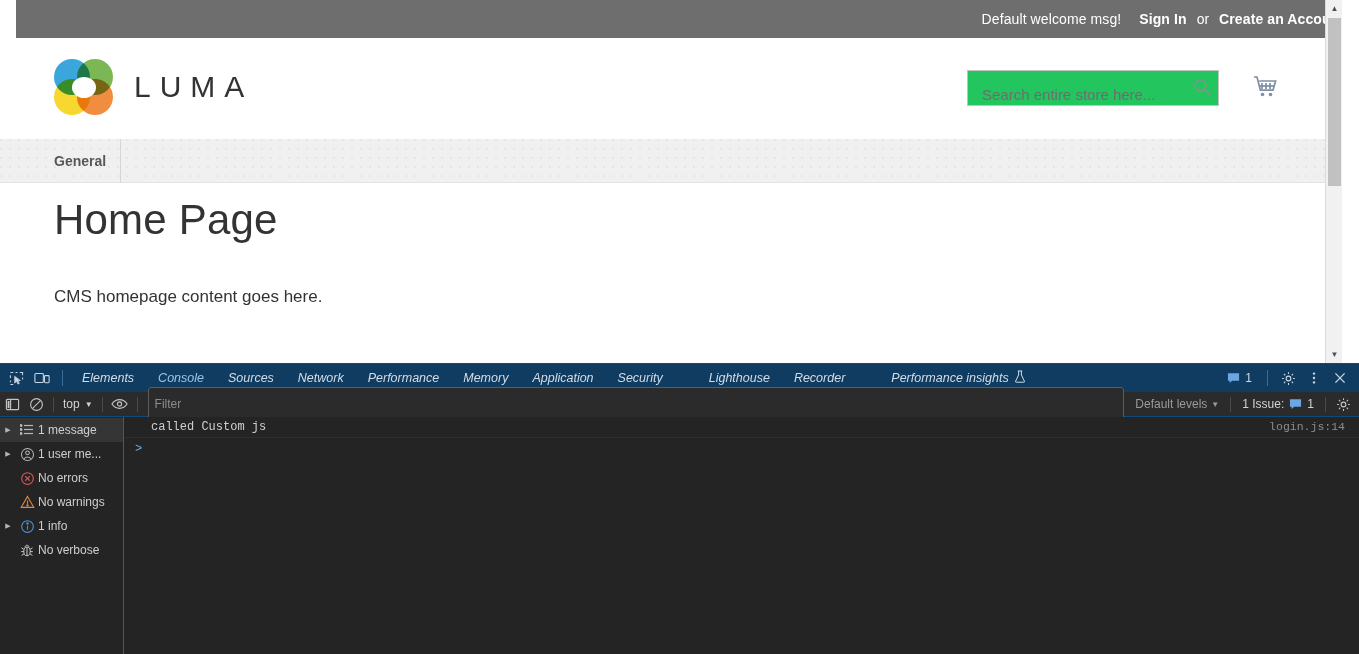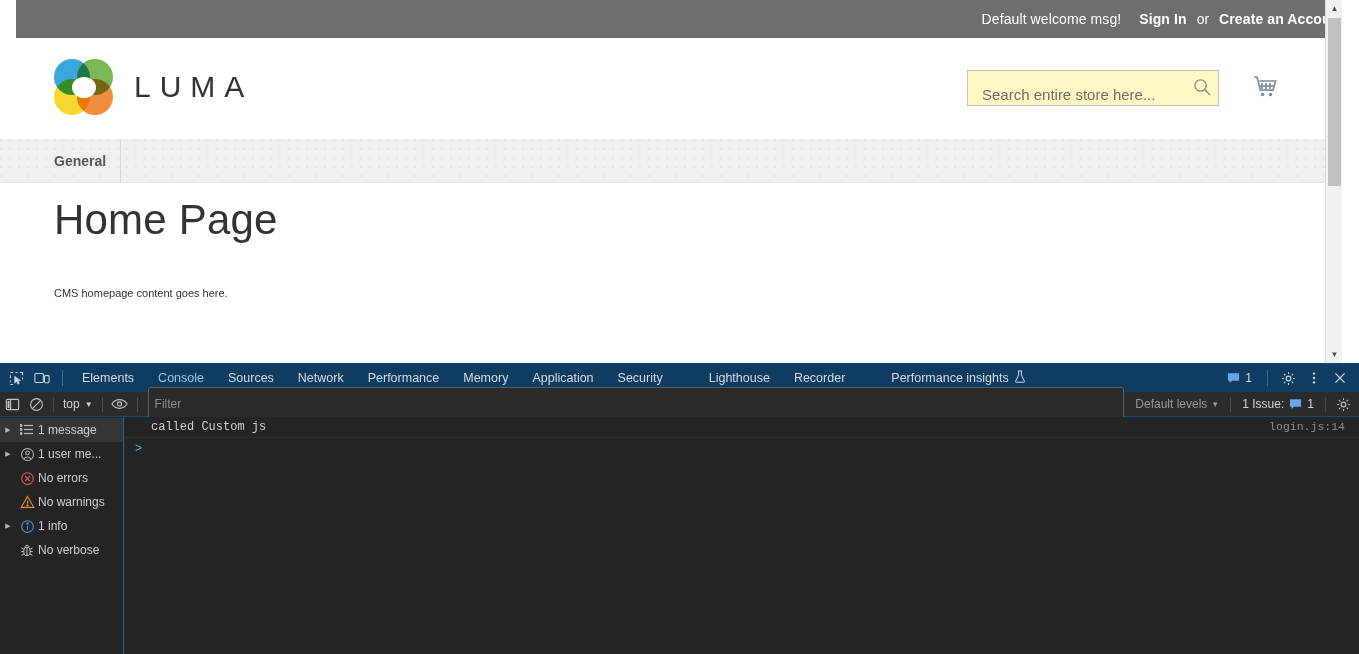--- a/index.html
+++ b/index.html
@@ -73,21 +73,21 @@
     color: #333333; font-weight: 400;
   }
 
   .search-wrap {
     position: absolute; right: 123px; top: 32px;
     width: 252px; height: 36px;
   }
   .search-input {
     width: 252px; height: 36px;
     border: 1px solid #c2c2c2;
-    background: #fef9c3;
+    background: #22c55e;
     padding: 12px 34px 0 14px;
     font-size: 15px; color: #575757;
     font-family: "Liberation Sans", sans-serif;
     outline: none;
   }
   .search-input::placeholder { color: #6e6e6e; }
   .search-btn {
     position: absolute; right: 6px; top: 7px;
     width: 22px; height: 22px;
     background: none; border: none; padding: 0; cursor: pointer;
@@ -120,21 +120,21 @@
 
   
   .page-main { position: absolute; left: 54px; top: 196px; }
   .page-title {
     font-size: 42px; font-weight: 300;
     color: #333333; margin: 0; line-height: 1.15;
     letter-spacing: .2px;
   }
   .page-body {
     margin: 43px 0 0 0;
-    font-size: 11px; color: #333333;
+    font-size: 17px; color: #333333;
   }
 
   
   .page-scroll {
     position: absolute; right: 0; top: 0;
     width: 17px; height: 363px;
     background: #f1f1f1;
     border-left: 1px solid #dcdcdc;
   }
   .page-scroll .arrow {
@@ -169,21 +169,21 @@
   }
   .dt-icobtn {
     width: 26px; height: 26px;
     display: flex; align-items: center; justify-content: center;
     color: #c9d6e3; cursor: pointer;
   }
   .dt-icobtn.first { margin-left: 3px; }
   .dt-sep {
     width: 1px; height: 16px; background: #3a6d96; margin: 0 7px;
   }
-  .dt-tabs { display: flex; align-items: center; height: 28px; }
+  .dt-tabs { display: flex; align-items: center; height: 28px; font-style: italic; }
   .dt-tab {
     position: relative;
     height: 28px; padding: 0 12px;
     display: flex; align-items: center; gap: 5px;
     font-size: 12.5px; color: #d3dde7; cursor: pointer; white-space: nowrap;
   }
   .dt-tab.active { color: #9bc4ec; }
   .dt-tab.active::after {
     content: ""; position: absolute; left: 6px; right: 6px; bottom: 0;
     height: 2px; background: #6aa8e0;

